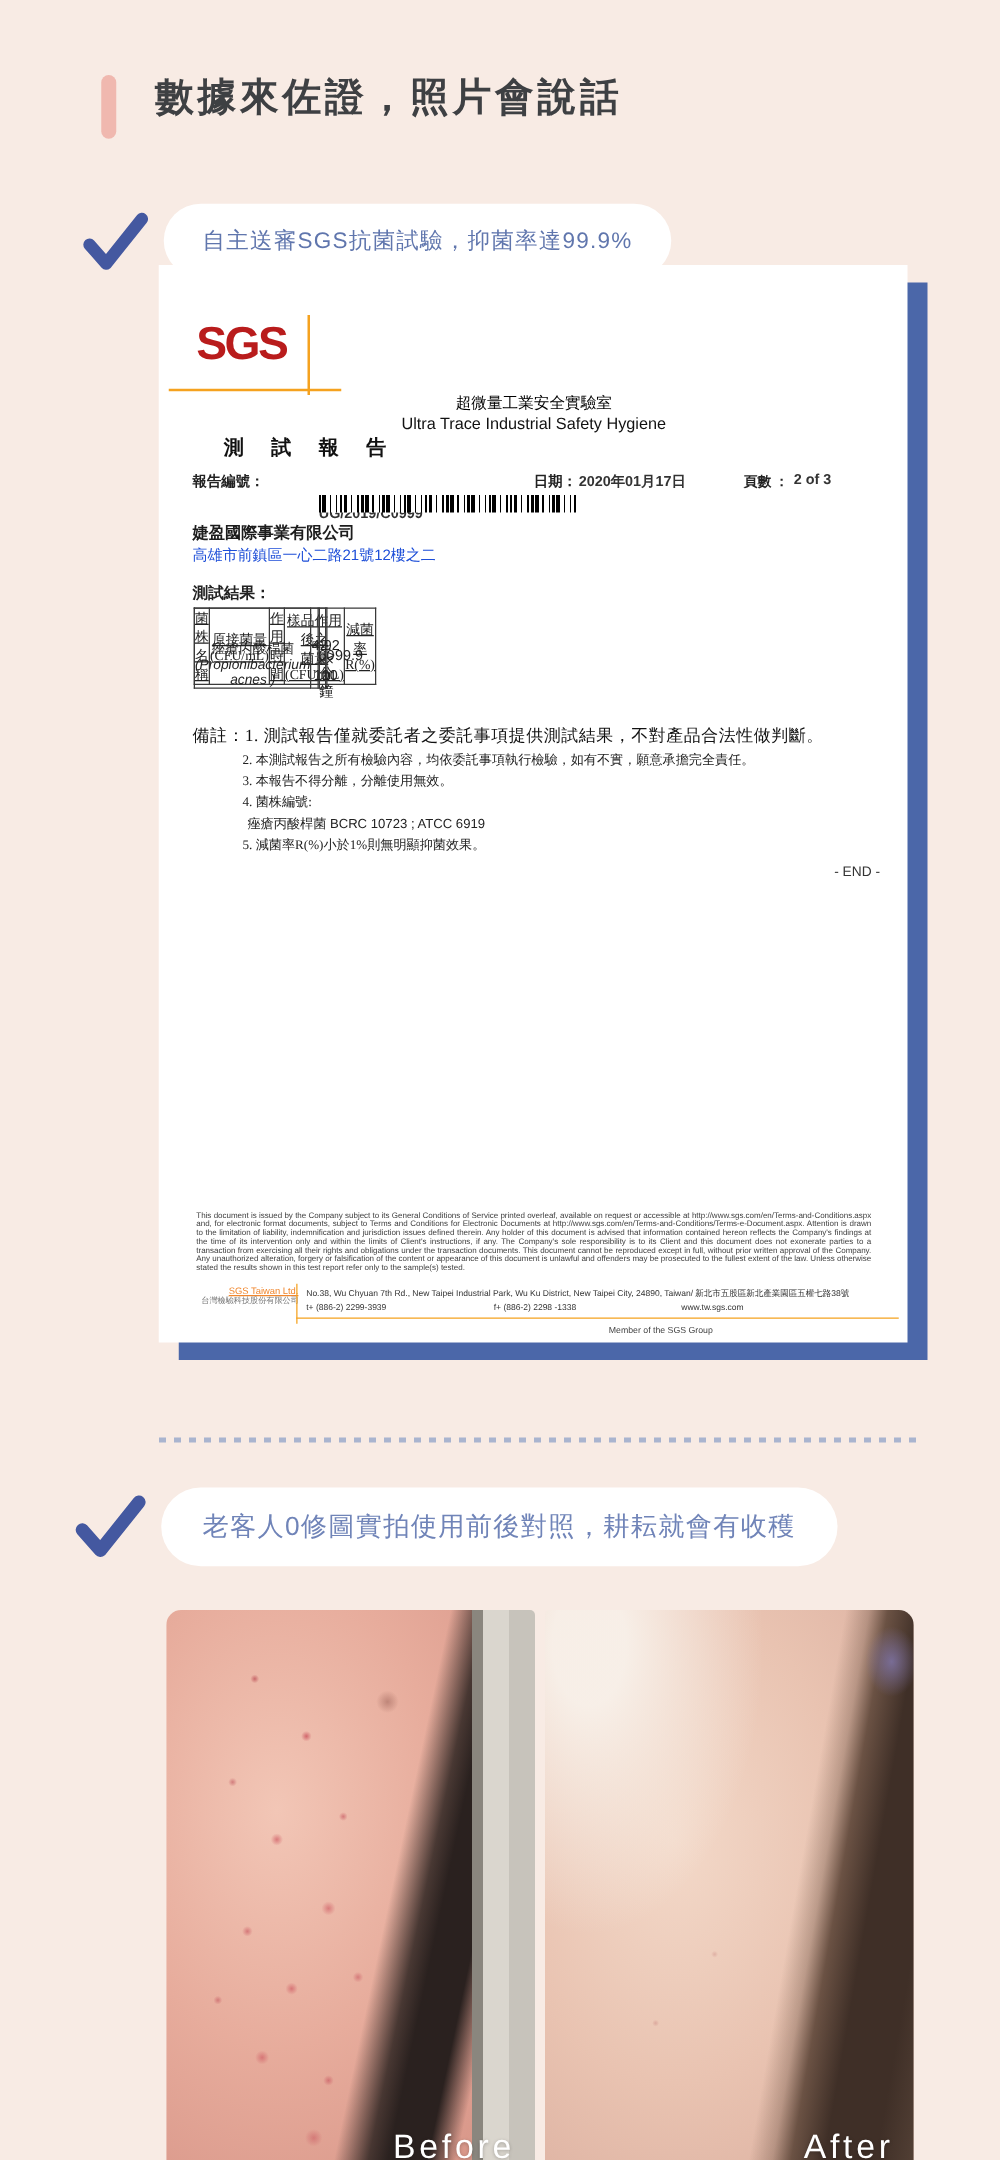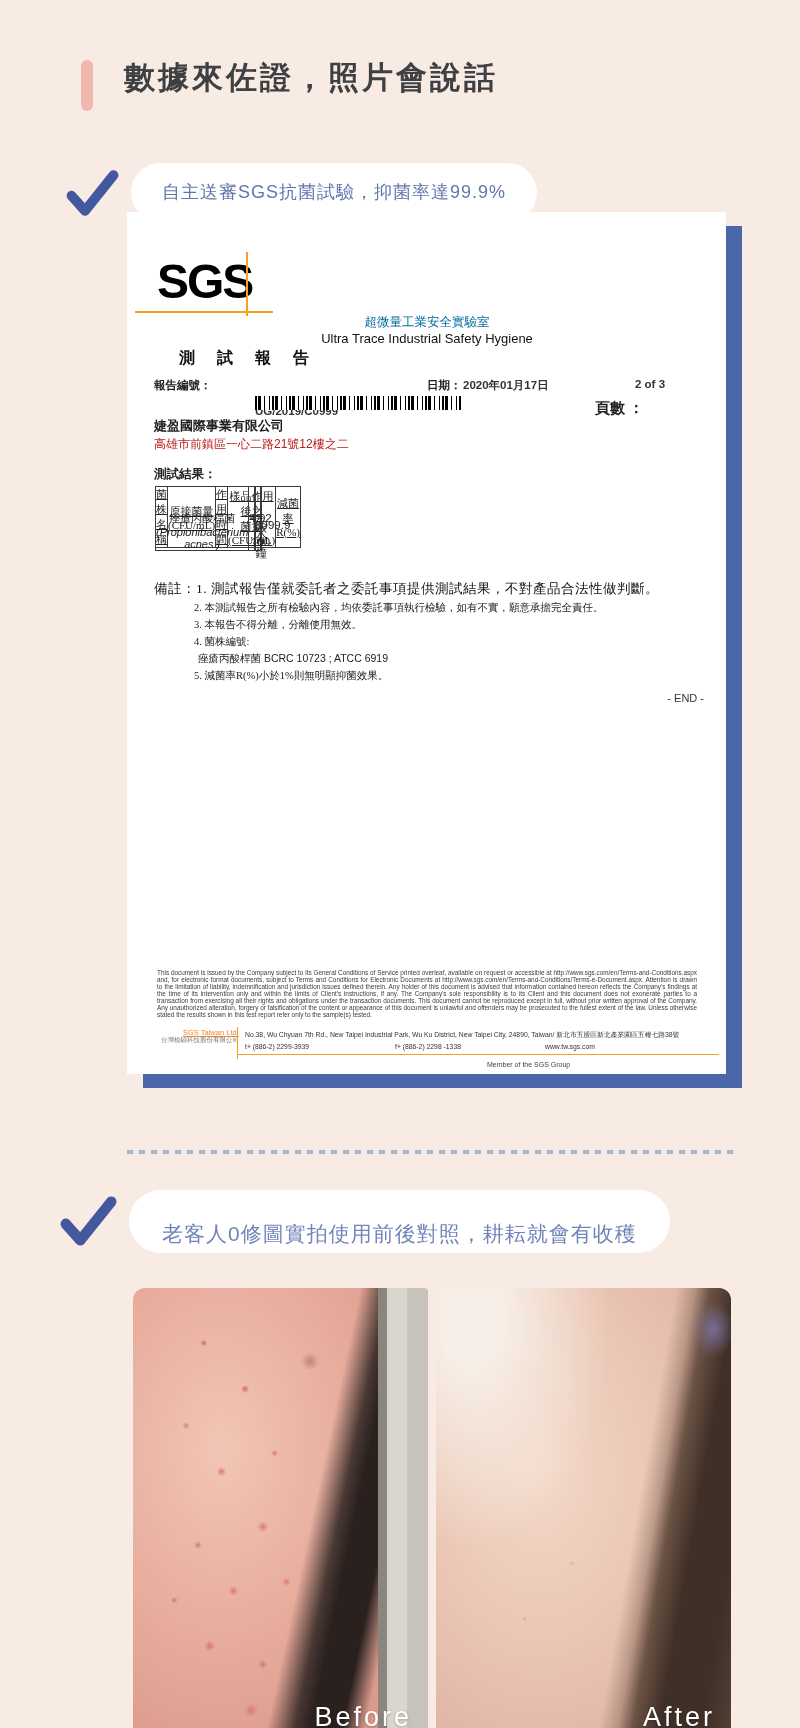--- a/index.html
+++ b/index.html
@@ -9,48 +9,48 @@
   
   .accent-bar { position:absolute; left:81px; top:60px; width:12px; height:51px; border-radius:7px; background:#f0b8af; }
   .section-title { position:absolute; left:124px; top:57px; font-size:31px; font-weight:700; color:#3e4043; letter-spacing:3px; }
 
   
   .check { position:absolute; }
   .check1 { left:66px; top:168px; width:54px; height:50px; }
   .check2 { left:60px; top:1194px; width:58px; height:54px; }
   .pill { position:absolute; background:#ffffff; border-radius:32px; color:#6076ad; letter-spacing:1px; white-space:nowrap; }
   .pill1 { left:131px; top:163px; height:59px; line-height:59px; padding:0 31px; font-size:18px; }
-  .pill2 { left:129px; top:1190px; height:63px; line-height:63px; padding:12px 33px; font-size:21px; color:#7084b8; }
+  .pill2 { left:129px; top:1190px; height:63px; line-height:63px; padding:0 33px; font-size:21px; color:#7084b8; }
 
   
   .doc-shadow { position:absolute; left:143px; top:226px; width:599px; height:862px; background:#4b67a9; }
   .doc { position:absolute; left:127px; top:212px; width:599px; height:862px; background:#ffffff; color:#222; }
   .doc * { position:absolute; }
 
-  .sgs-logo-text { left:30px; top:42px; font-size:48px; font-weight:800; letter-spacing:-2px; color:#000000; font-family:"Liberation Sans",sans-serif; }
+  .sgs-logo-text { left:30px; top:42px; font-size:37px; font-weight:800; letter-spacing:-2px; color:#b91c1c; font-family:"Liberation Sans",sans-serif; }
   .logo-hline { left:8px; top:99px; width:138px; height:2px; background:#f5a21f; }
   .logo-vline { left:119px; top:40px; width:2px; height:64px; background:#f5a21f; }
 
-  .lab-zh { left:150px; top:102px; width:300px; text-align:center; font-size:12.5px; font-family:"Liberation Serif",serif; color:#0369a1; }
+  .lab-zh { left:150px; top:102px; width:300px; text-align:center; font-size:12.5px; font-family:"Liberation Serif",serif; color:#000000; }
   .lab-en { left:150px; top:119px; width:300px; text-align:center; font-size:13px; color:#111; }
   .doc-title { left:52px; top:136px; font-size:16px; font-weight:700; letter-spacing:9px; font-family:"Liberation Serif",serif; color:#111; }
 
   .kai { font-family:"Liberation Serif",serif; font-weight:700; }
   .m-label1 { left:27px; top:166px; font-size:11.5px; }
   .m-val1   { left:128px; top:166px; font-size:11.5px; font-weight:700; color:#333;margin-top:27px; }
   .m-label2 { left:300px; top:166px; font-size:11.5px; }
   .m-val2   { left:336px; top:166px; font-size:11.5px; font-weight:700; color:#333; }
-  .m-label3 { left:468px; top:166px; font-size:15px;margin-top:21px; }
+  .m-label3 { left:468px; top:166px; font-size:11px; }
   .m-val3   { left:508px; top:166px; font-size:11.5px; font-weight:700; color:#333; }
 
   .barcode { left:128px; top:184px; width:206px; height:14px;
     background:repeating-linear-gradient(90deg,#000 0 2px,#fff 2px 3px,#000 3px 6px,#fff 6px 9px,#000 9px 10px,#fff 10px 14px,#000 14px 15px,#fff 15px 17px); }
 
   .company { left:27px; top:205px; font-size:13px; font-weight:700; color:#1c1c1c; }
-  .caddr   { left:27px; top:224px; font-size:12px; color:#b91c1c; }
+  .caddr   { left:27px; top:224px; font-size:12px; color:#1d4ed8; }
   .results-label { left:27px; top:254px; font-size:12.5px; font-family:"Liberation Serif",serif; font-weight:700; }
 
   table.res { left:28px; top:274px; width:489px; border-collapse:collapse; table-layout:fixed; position:absolute; }
   table.res td, table.res th { position:static; border:1px solid #3a3a3a; text-align:center; vertical-align:middle; font-weight:400; }
   table.res th { height:40px; font-size:11px; font-family:"Liberation Serif",serif; }
   table.res td { height:46px; font-size:11.5px; }
   table.res .u { text-decoration:underline; position:static; display:inline; }
   .c1{width:176px;} .c2{width:91px;} .c3{width:56px;} .c4{width:77px;} .c5{width:89px;}
   .strain-zh { position:static; display:block; font-family:"Liberation Serif",serif; font-size:11px;margin-top:24px; }
   .strain-en { position:static; display:block; font-style:italic; font-size:11px; }

